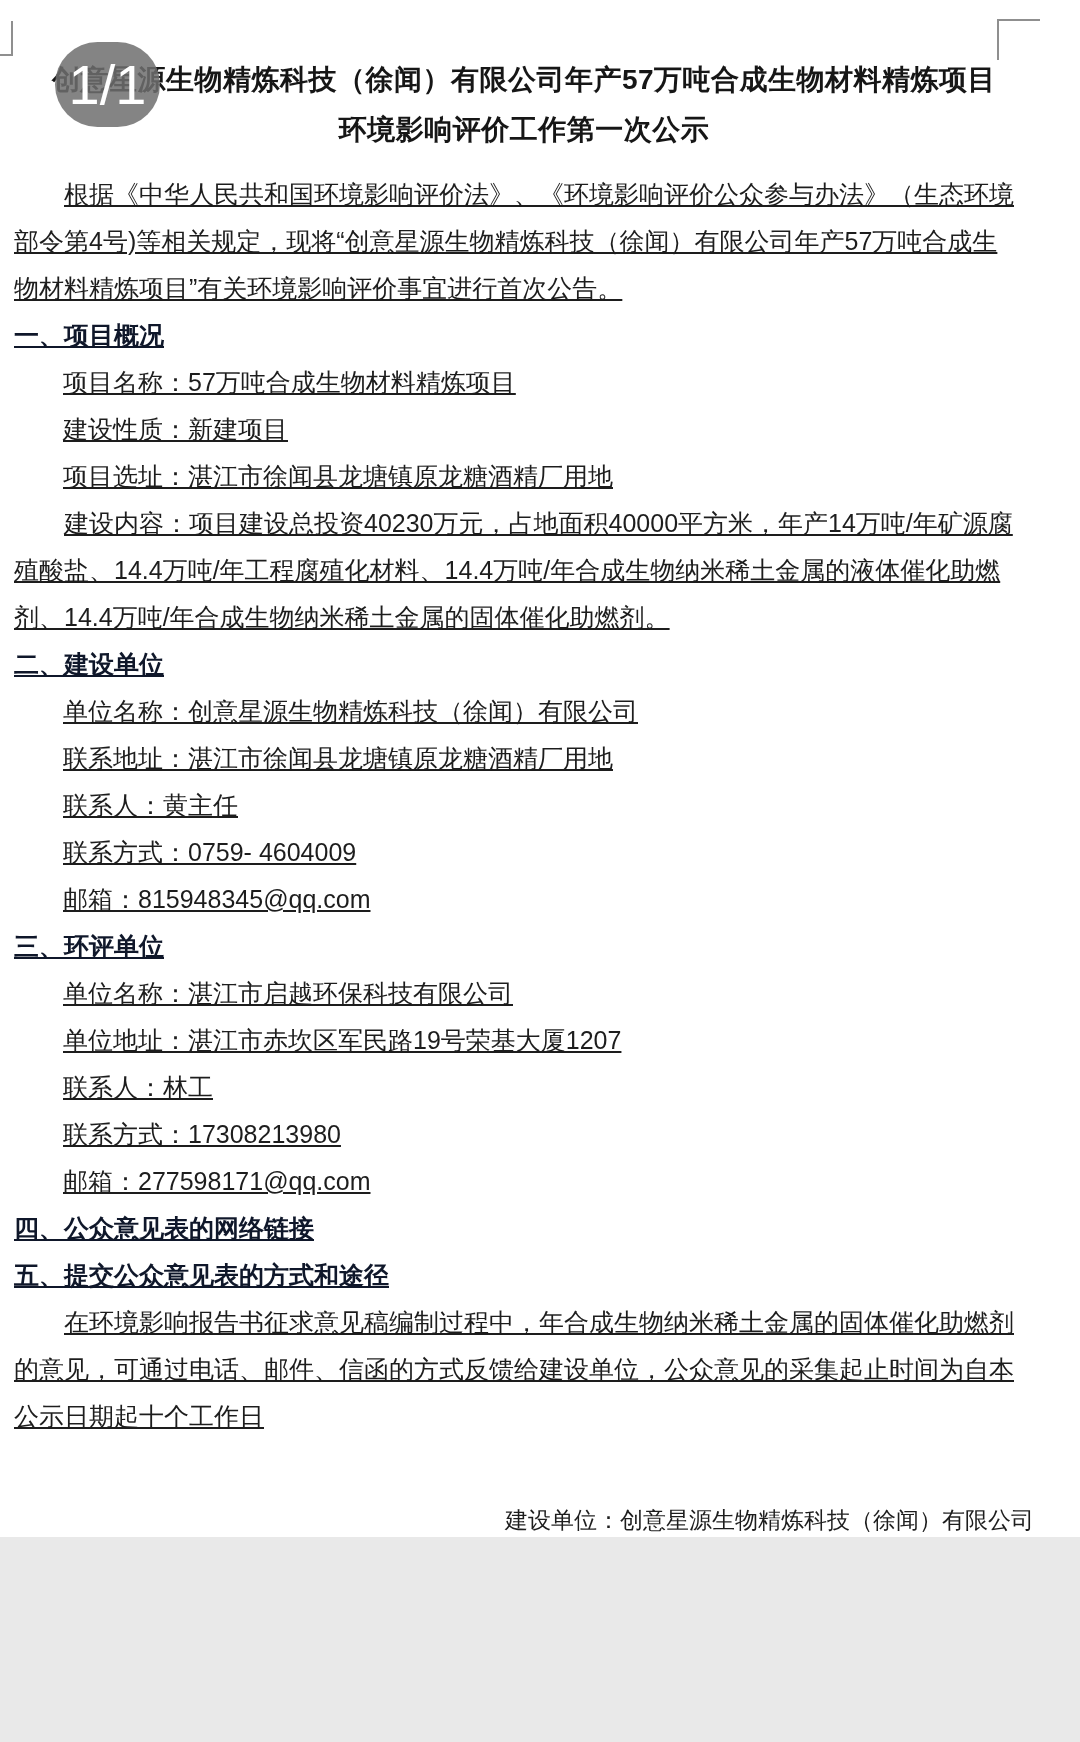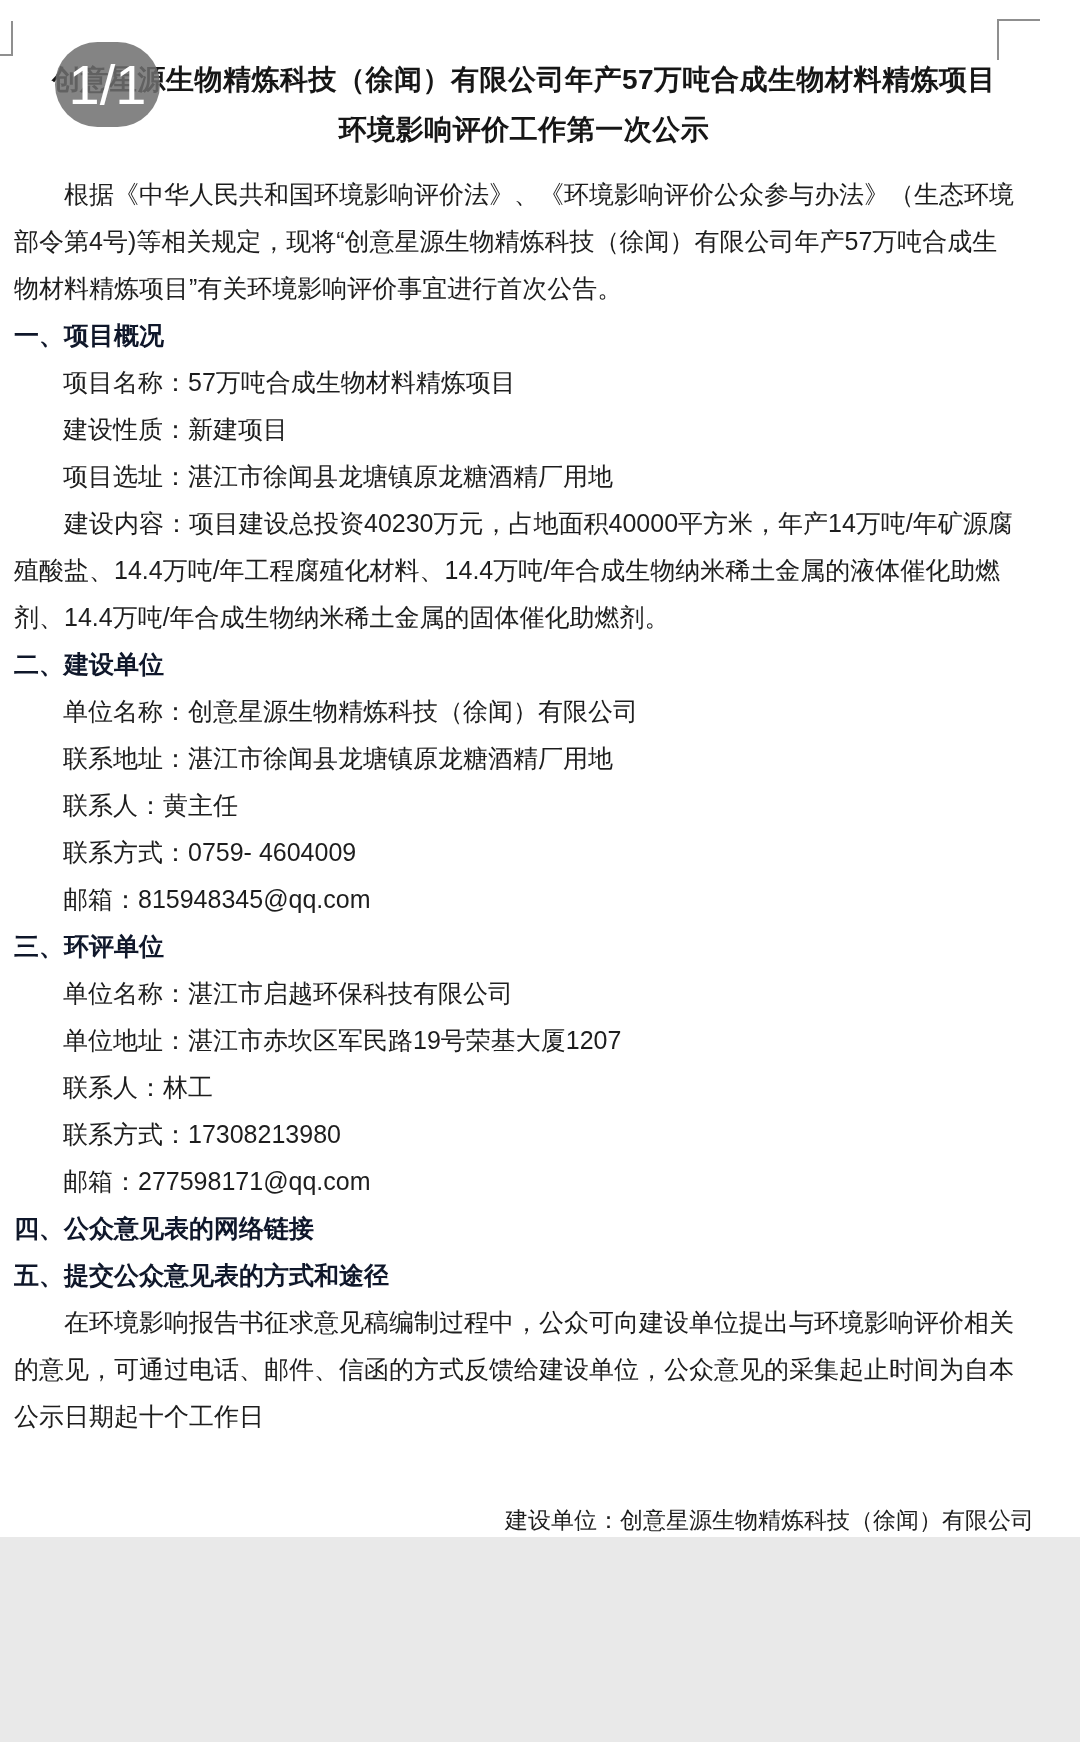--- a/index.html
+++ b/index.html
@@ -29,20 +29,21 @@
   }
   .body-block {
     margin-top: 16px;
     font-size: 25px;
     color: #1d1d1d;
   }
   .ln {
     height: 47px;
     line-height: 47px;
     white-space: nowrap;
+    text-decoration: underline;
   }
   .ind2 { text-indent: 50px; }      
   .lab  { padding-left: 49px; }     
   .head { font-weight: 700; color: #0f172a; }
   .url  { font-size: 24px; padding-left: 49px; letter-spacing: 0; }
   .footer-block {
     margin-top: 55px;
     text-align: right;
     font-size: 23px;
     color: #1d1d1d;
@@ -120,21 +121,21 @@
       <div class="ln head">三、环评单位</div>
       <div class="ln lab">单位名称：湛江市启越环保科技有限公司</div>
       <div class="ln lab">单位地址：湛江市赤坎区军民路19号荣基大厦1207</div>
       <div class="ln lab">联系人：林工</div>
       <div class="ln lab">联系方式：17308213980</div>
       <div class="ln lab">邮箱：277598171@qq.com</div>
 
       <div class="ln head">四、公众意见表的网络链接</div>
 
       <div class="ln head">五、提交公众意见表的方式和途径</div>
-      <div class="ln ind2">在环境影响报告书征求意见稿编制过程中，公众可向建设单位提出与环境影响评价相关</div>
+      <div class="ln ind2">在环境影响报告书征求意见稿编制过程中，年合成生物纳米稀土金属的固体催化助燃剂</div>
       <div class="ln">的意见，可通过电话、邮件、信函的方式反馈给建设单位，公众意见的采集起止时间为自本</div>
       <div class="ln">公示日期起十个工作日</div>
 
     </div>
 
     <div class="footer-block">
       <div class="f-ln">建设单位：创意星源生物精炼科技（徐闻）有限公司</div>
       <div class="f-ln f-date">2022年11月24日</div>
     </div>
 

